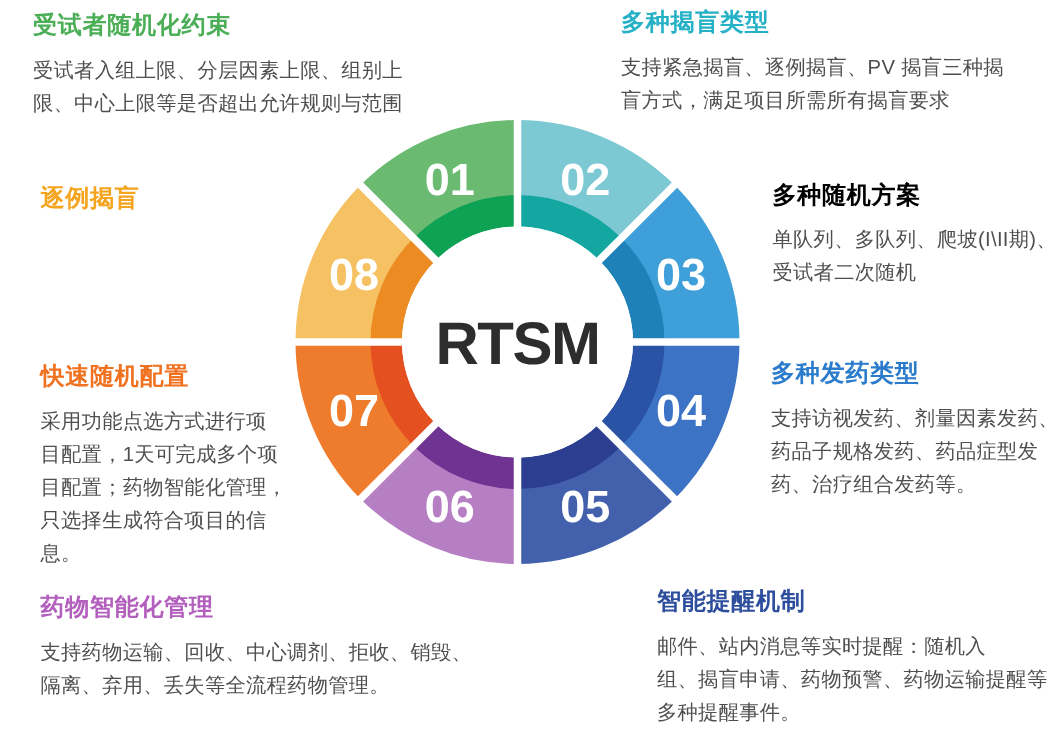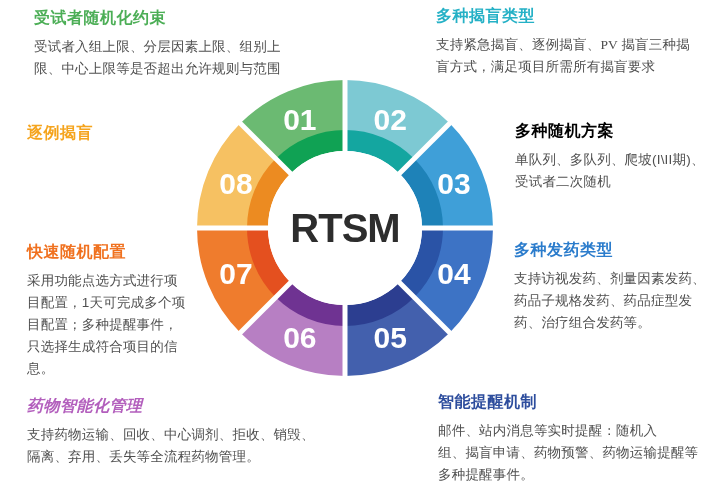--- a/index.html
+++ b/index.html
@@ -2,22 +2,22 @@
 <html><head>
 <meta charset="utf-8">
 <style>
   html,body{margin:0;padding:0;background:#fff;}
   body{font-family:"Liberation Sans","DejaVu Sans",sans-serif;}
   #stage{position:relative;width:707px;height:491px;background:#fff;overflow:hidden;}
   .block{position:absolute;}
   .block h3{margin:0 0 8px 0;font-size:16px;line-height:20px;font-weight:bold;letter-spacing:.5px;}
   .block p{margin:0;font-size:13.5px;line-height:22px;color:#4f4f4f;white-space:pre-line;letter-spacing:.2px;}
   
-  .b-top-left    {left:34px;  top:8px;   width:258px;}
-  .b-top-right   {left:436px; top:6px;   width:268px;font-family:Liberation Serif, serif;}
+  .b-top-left    {left:22px;  top:8px;   width:258px;}
+  .b-top-right   {left:414px; top:6px;   width:268px;}
   .b-mid-left    {left:27px;  top:123px; width:200px;}
   .b-mid-right   {left:515px; top:121px; width:192px;}
   .b-left        {left:27px;  top:242px; width:170px;}
   .b-right       {left:514px; top:240px; width:196px;}
   .b-bottom-left {left:27px;  top:396px; width:310px;}
   .b-bottom-right{left:438px; top:392px; width:268px;}
   #wheel-wrap{position:absolute;left:185px;top:68px;width:320px;height:320px;}
   #wheel-svg text{font-family:"Liberation Sans","DejaVu Sans",sans-serif;}
 </style>
 </head>
@@ -44,33 +44,33 @@
   <div class="block b-mid-right">
     <h3 style="color: #000000;">多种随机方案</h3>
     <p>单队列、多队列、爬坡(I\II期)、
 受试者二次随机</p>
   </div>
 
   <div class="block b-left">
     <h3 style="color: rgb(240, 113, 31);">快速随机配置</h3>
     <p>采用功能点选方式进行项
 目配置，1天可完成多个项
-目配置；多种提醒事件，
+目配置；药物智能化管理，
 只选择生成符合项目的信息。</p>
   </div>
 
   <div class="block b-right">
     <h3 style="color: rgb(43, 124, 204);">多种发药类型</h3>
     <p>支持访视发药、剂量因素发药、
 药品子规格发药、药品症型发
 药、治疗组合发药等。</p>
   </div>
 
   <div class="block b-bottom-left">
-    <h3 style="color: rgb(179, 95, 189); font-style: italic;">药物智能化管理</h3>
+    <h3 style="color: rgb(179, 95, 189);">药物智能化管理</h3>
     <p>支持药物运输、回收、中心调剂、拒收、销毁、
 隔离、弃用、丢失等全流程药物管理。</p>
   </div>
 
   <div class="block b-bottom-right">
     <h3 style="color: rgb(45, 77, 157);">智能提醒机制</h3>
     <p>邮件、站内消息等实时提醒：随机入
 组、揭盲申请、药物预警、药物运输提醒等
 多种提醒事件。</p>
   </div>

